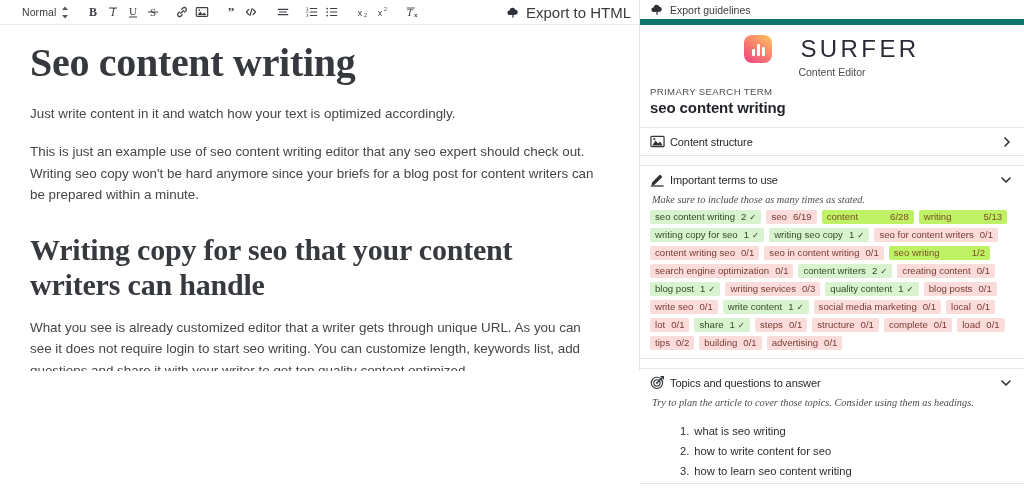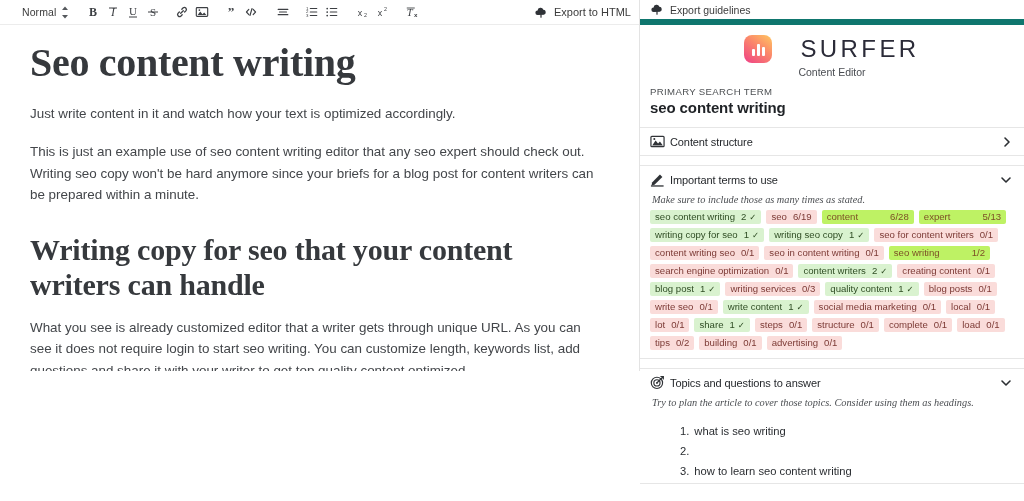--- a/index.html
+++ b/index.html
@@ -42,21 +42,21 @@
     width: 20px; height: 20px;
     display: flex; align-items: center; justify-content: center;
     color: #3c3f43; cursor: pointer; user-select: none;
   }
   .tb-btn svg { display: block; }
   .tb-gap { width: 9px; }
   .tb-sep { width: 12px; }
   .tb-export {
     margin-left: auto; margin-right: 8px;
     display: flex; align-items: center; gap: 6px;
-    font-size: 11px; color: #3b3b3b; cursor: pointer;
+    font-size: 15px; color: #3b3b3b; cursor: pointer;
   }
 
   .doc {
     flex: 1 1 auto;
     padding: 16px 36px 0 30px;
     overflow: hidden;
   }
   .doc h1 {
     font-family: "Liberation Serif", serif;
     font-size: 40px; font-weight: 700; color: #36393d;
@@ -415,21 +415,21 @@
             </div>
             <div class="tag missing">
               <span>seo</span>
               <span class="tg-count">6/19</span>
             </div>
             <div class="tag partial">
               <span>content</span>
               <span class="tg-count">6/28</span>
             </div>
             <div class="tag partial">
-              <span>expert</span>
+              <span>writing</span>
               <span class="tg-count">5/13</span>
             </div>
             <div class="tag done">
               <span>writing copy for seo</span>
               <span class="tg-count">1<span class="tick">✓</span></span>
             </div>
             <div class="tag done">
               <span>writing seo copy</span>
               <span class="tg-count">1<span class="tick">✓</span></span>
             </div>
@@ -551,20 +551,21 @@
           </span>
         </div>
         <div class="card-hint">Try to plan the article to cover those topics. Consider using them as headings.</div>
         <div class="qlist" id="questions-container">
             <div class="qitem">
               <span class="qnum">1.</span>
               <span>what is seo writing</span>
             </div>
             <div class="qitem">
               <span class="qnum">2.</span>
+              <span>how to write content for seo</span>
             </div>
             <div class="qitem">
               <span class="qnum">3.</span>
               <span>how to learn seo content writing</span>
             </div>
           </div>
       </div>
 
     </div>
   </div>

